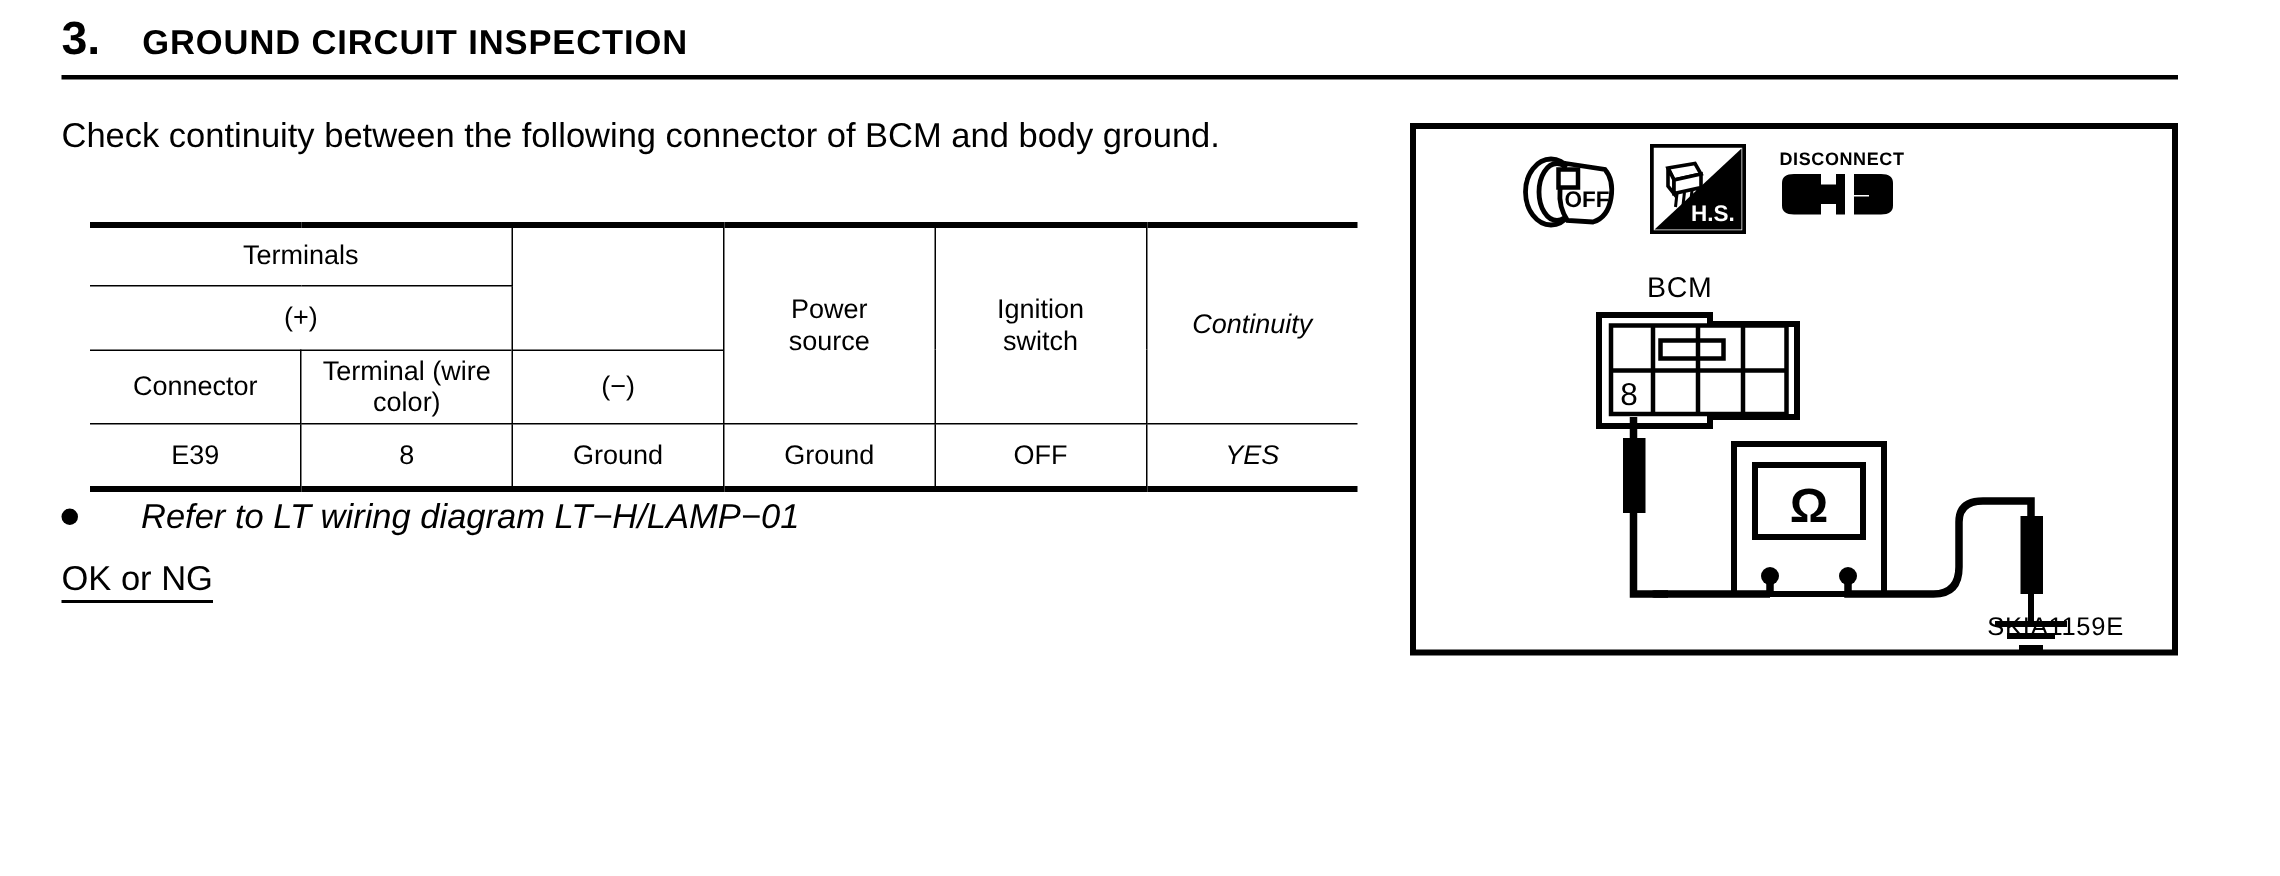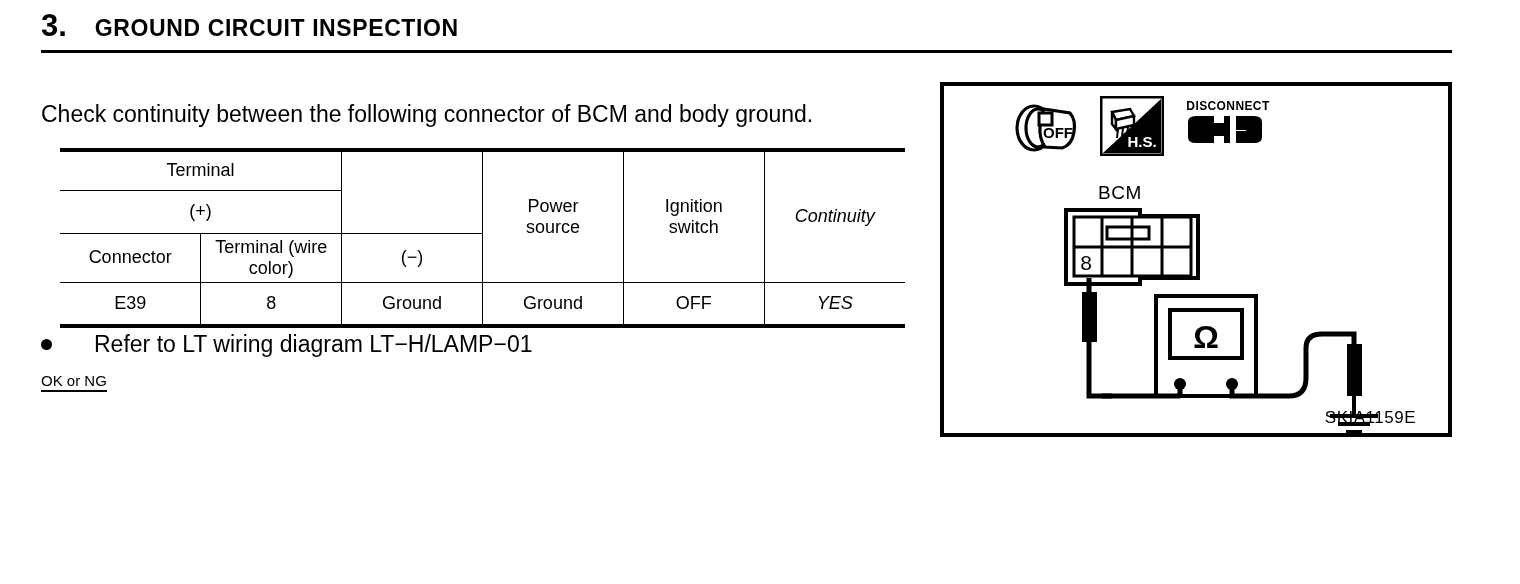--- a/index.html
+++ b/index.html
@@ -46,21 +46,20 @@
   }
 
   
   #intro-text {
     position: absolute;
     left: 41px;
     top: 74px;
     width: 890px;
     font-size: 23px;
     line-height: 33px;
-    margin-top: 24px;
   }
 
   
   #spec-table-wrap {
     position: absolute;
     left: 60px;
     top: 148px;
     width: 845px;
   }
   table.spec {
@@ -90,35 +89,36 @@
 
   
   #refer-line {
     position: absolute;
     left: 41px;
     top: 331px;
     display: flex;
     align-items: center;
     font-size: 23px;
     white-space: nowrap;
+    font-style: italic;
   }
   #refer-bullet {
     width: 11px;
     height: 11px;
     border-radius: 50%;
     background: #000000;
     display: inline-block;
     margin-right: 42px;
     flex: none;
   }
   #okng-heading {
     position: absolute;
     left: 41px;
     top: 372px;
-    font-size: 15px;
+    font-size: 23px;
     border-bottom: 2px solid #000000;
     padding-bottom: 1px;
     display: inline-block;
   }
   #result-list {
     position: absolute;
     left: 60px;
     top: 411px;
     font-size: 23px;
     line-height: 33px;
@@ -175,21 +175,21 @@
   <span id="step-title">GROUND CIRCUIT INSPECTION</span>
 </div>
 <div id="heading-rule"></div>
 
 <div id="intro-text">Check continuity between the following connector of BCM and body ground.</div>
 
 <div id="spec-table-wrap">
   <table class="spec">
     <tbody>
       <tr class="row-h1">
-        <td class="edge-top no-left" colspan="2">Terminal</td>
+        <td class="edge-top no-left" colspan="2">Terminals</td>
         <td class="edge-top" rowspan="2" style="border-bottom:none;"></td>
         <td class="edge-top" rowspan="3">
           <div>Power</div>
           <div>source</div>
         </td>
         <td class="edge-top" rowspan="3">
           <div>Ignition</div>
           <div>switch</div>
         </td>
         <td class="edge-top no-right" rowspan="3">Continuity</td>

